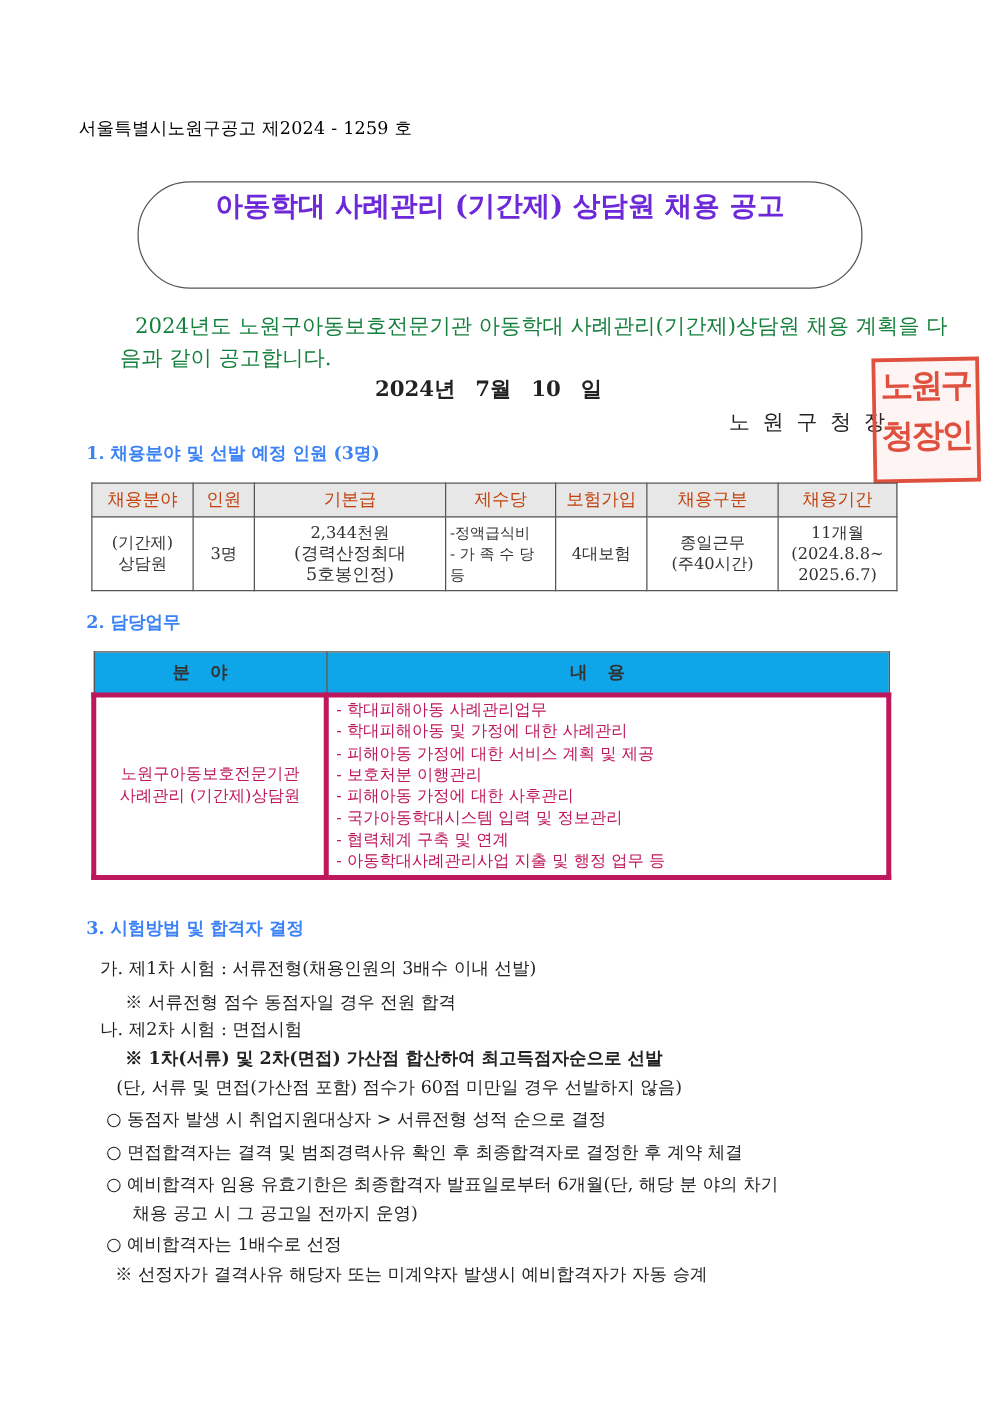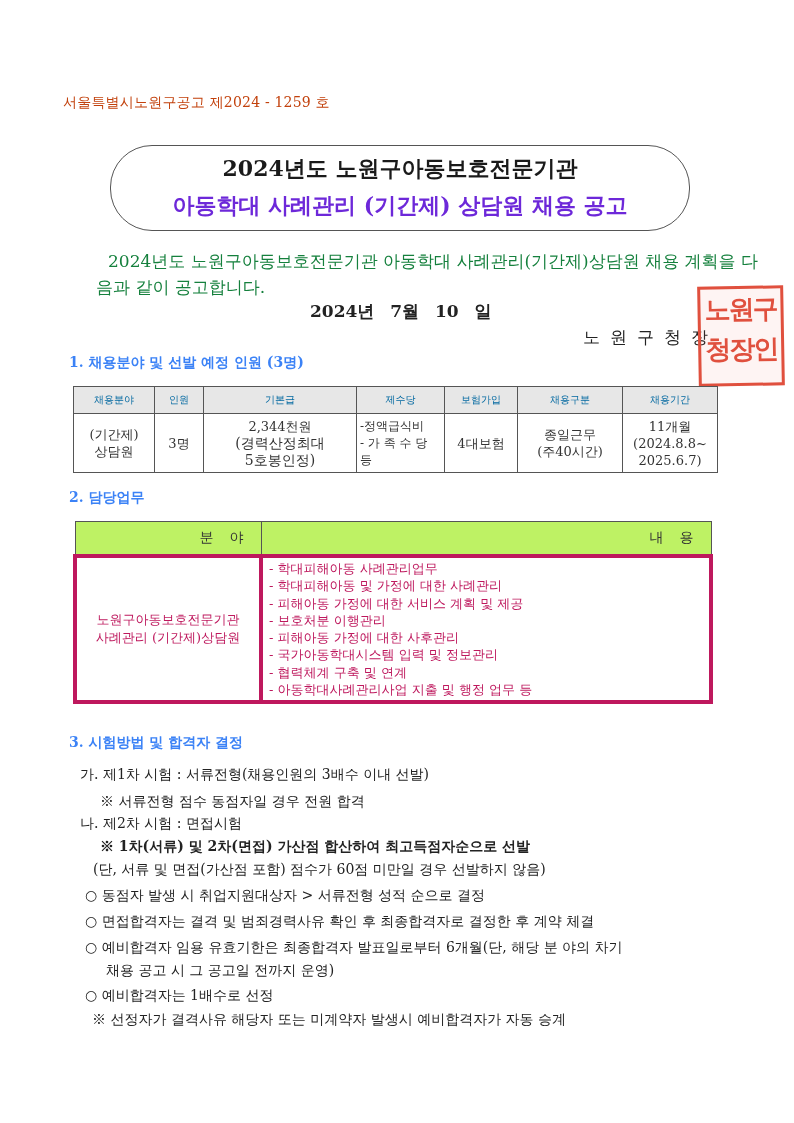--- a/index.html
+++ b/index.html
@@ -1,67 +1,66 @@
 <!DOCTYPE html>
 <html><head>
 <meta charset="utf-8">
 <style>
   html, body { margin:0; padding:0; }
   body {
     width:794px; height:1123px; background:#ffffff; position:relative; overflow:hidden;
     font-family:"DejaVu Serif","Liberation Serif",serif; color:#222;
   }
   .abs { position:absolute; }
-  .notice-no { left:63px; top:94px; font-size:14px; color:#c2410c; letter-spacing:0.2px; }
+  .notice-no { left:63px; top:94px; font-size:14px; color:#000000; letter-spacing:0.2px; }
   .title-box {
     left:110px; top:145px; width:578px; height:84px;
     border:1.5px solid #555; border-radius:42px / 42px;
     text-align:center;
   }
   .title-line1 { font-size:22px; font-weight:bold; margin-top:4px; line-height:36px; color:#1a1a1a; }
   .title-line2 { font-size:22px; font-weight:bold; line-height:38px; color:#6d28d9; }
   .intro { left:96px; top:248px; width:670px; font-size:17px; line-height:26px; color:#15803d; text-indent:12px; }
-  .date { left:310px; top:300px; font-size:17px; font-weight:bold; color:#222; word-spacing:10px; }
+  .date { left:300px; top:300px; font-size:17px; font-weight:bold; color:#222; word-spacing:10px; }
   .signer { left:583px; top:326px; font-size:17px; color:#222; letter-spacing:10px; }
   .seal {
     left:698px; top:286px; width:80px; height:94px;
     border:3px solid #e0503e; color:#e0503e; background:rgba(240,120,100,0.08);
     font-weight:bold; font-size:26px; line-height:40px; text-align:center; letter-spacing:-2px;
     transform:rotate(-1deg);
   }
   .seal .r1, .seal .r2 { display:block; }
   .sec-h { font-size:14px; color:#3b82f6; font-weight:bold; }
   .sec1 { left:69px; top:354px; }
   .sec2 { left:69px; top:489px; }
   .sec3 { left:69px; top:734px; }
 
   table { border-collapse:collapse; font-family:"DejaVu Serif","Liberation Serif",serif; }
   .t1 { left:73px; top:386px; width:645px; font-size:13px; }
-  .t1 th { background:#e7e7e7; font-weight:normal; border:1px solid #555; height:24px; color:#0369a1; font-size:10px; }
+  .t1 th { background:#e7e7e7; font-weight:normal; border:1px solid #555; height:24px; color:#c2410c; font-size:14px; }
   .t1 td { border:1px solid #555; text-align:center; vertical-align:middle; color:#333; height:56px; line-height:17px; }
   .t1 .bold { font-weight:normal; font-size:14px; }
   .t1 .allow { text-align:left; padding-left:3px; font-size:12px;margin-top:24px; }
 
   .t2 { left:73px; top:521px; width:640px; font-size:13px; }
-  .t2 th { background:#bef264; font-weight:normal; border:1px solid #555; height:30px; color:#333; font-size:14px; letter-spacing:16px;text-align:right; }
+  .t2 th { background:#0ea5e9; font-weight:bold; border:1px solid #555; height:30px; color:#333; font-size:14px; letter-spacing:16px; }
   .t2 td { border:4px solid #be185d; color:#be185d; }
   .t2 .field { text-align:center; width:170px; line-height:18px; }
   .t2 .duties { padding:2px 6px; line-height:17.3px; }
   .t2 .duties div { white-space:nowrap; }
 
   .line { font-size:14px; color:#222; white-space:nowrap; }
   .b { font-weight:bold; }
 </style>
 </head>
 <body>
 
 <div class="abs notice-no">서울특별시노원구공고 제2024 -   1259   호</div>
 
 <div class="abs title-box">
-  <div class="title-line1">2024년도 노원구아동보호전문기관</div>
   <div class="title-line2">아동학대 사례관리 (기간제) 상담원 채용 공고</div>
 </div>
 
 <div class="abs intro">2024년도 노원구아동보호전문기관 아동학대 사례관리(기간제)상담원 채용 계획을 다음과 같이 공고합니다.</div>
 <div class="abs date">2024년  7월  10  일</div>
 <div class="abs signer">노원구청장</div>
 
 <div class="abs seal">
   <span class="r1">노원구</span>
   <span class="r2">청장인</span>

